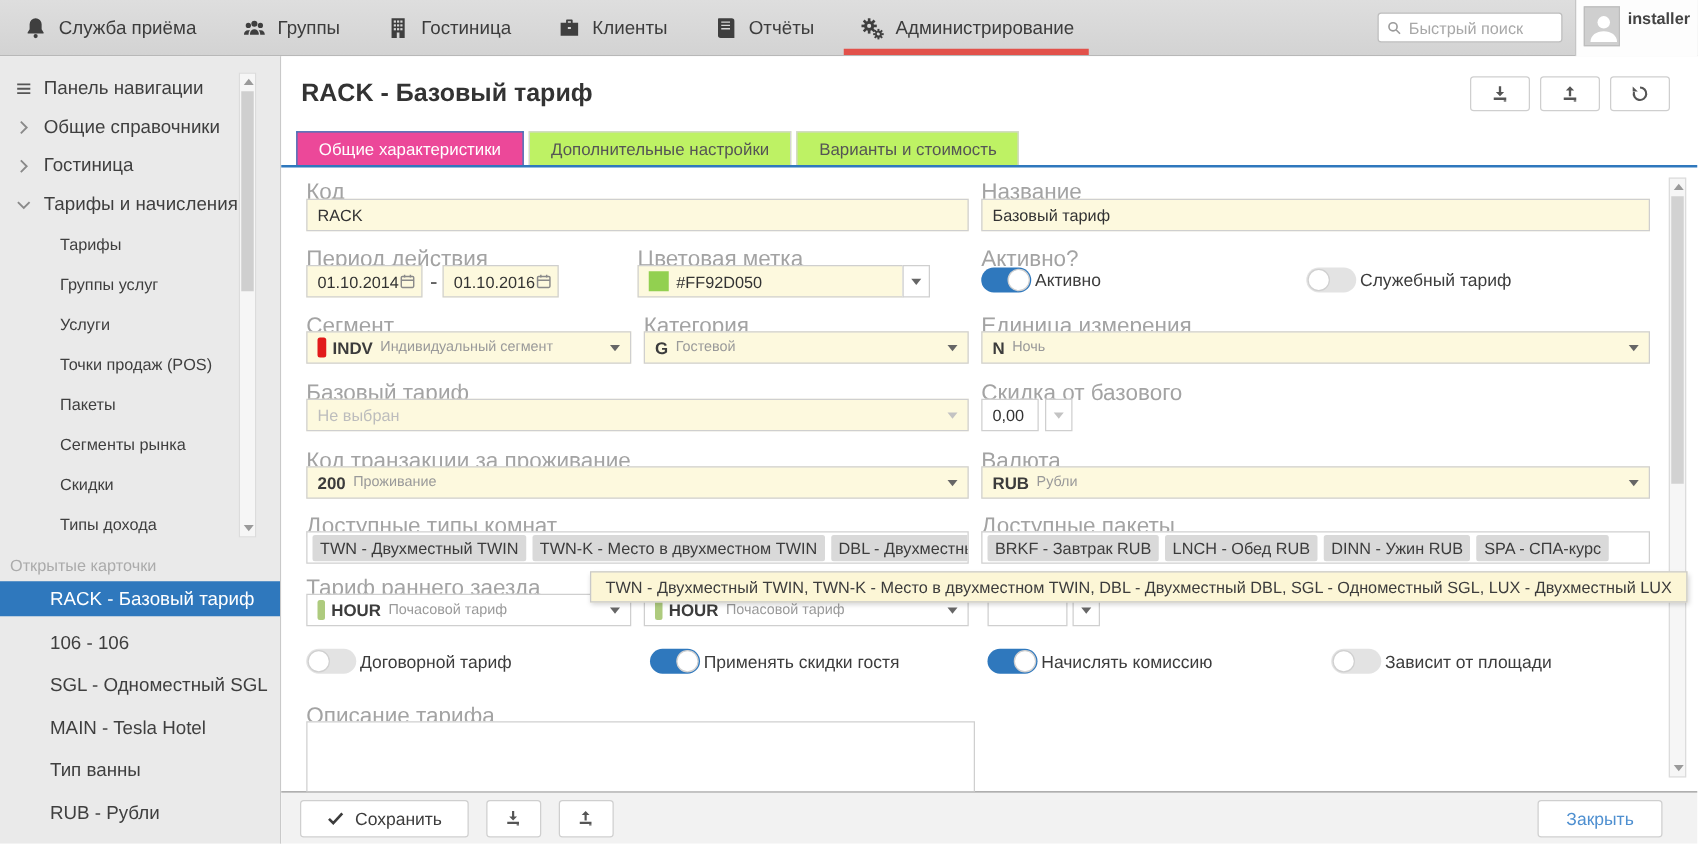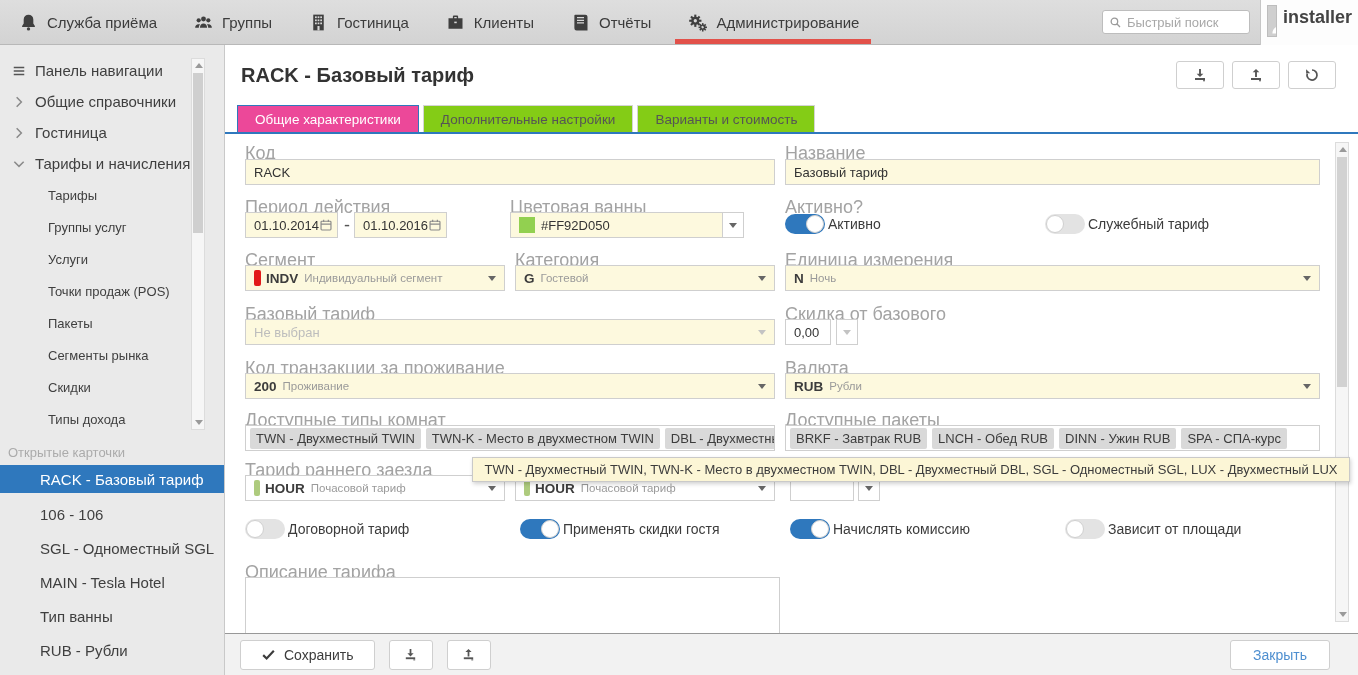--- a/index.html
+++ b/index.html
@@ -18,21 +18,21 @@
   .search-box { width:148px; height:24px; background:#fff; border:1px solid #bdbdbd;
     border-radius:3px; display:flex; align-items:center; padding:0 6px; gap:5px; margin-right:10px; }
   .search-box svg { width:13px; height:13px; stroke:#9a9a9a; fill:none; flex-shrink:0; }
   .search-box input { border:none; outline:none; width:100%; font-size:13px; color:#555;
     background:transparent; font-family:"Liberation Sans", sans-serif; }
   .search-box input::placeholder { color:#a8a8a8; }
   .user-box { width:98px; height:45px; background:#fdfdfd; border-left:1px solid #c6c6c6;
     display:flex; align-items:flex-start; padding:5px 6px; gap:6px; cursor:pointer; }
   .avatar { width:32px; height:32px; background:#cfcfcf; border:1px solid #bdbdbd; position:relative; overflow:hidden; }
   .avatar svg { width:30px; height:30px; }
-  .user-name { font-size:18px; font-weight:bold; color:#444; padding-top:2px; }
+  .user-name { font-size:13px; font-weight:bold; color:#444; padding-top:2px; }
 
   
   .body { display:flex; flex:1; min-height:0; }
 
   
   .sidebar { width:225px; background:#eaeaea; border-right:1px solid #c9c9c9;
     position:relative; flex-shrink:0; overflow:hidden; padding-top:10px; }
   .side-row { height:31px; display:flex; align-items:center; gap:9px; padding-left:12px;
     font-size:15px; color:#3f3f3f; cursor:pointer; }
   .side-row svg { width:14px; height:14px; stroke:#8a8a8a; fill:none; flex-shrink:0; }
@@ -54,21 +54,21 @@
   .main { flex:1; display:flex; flex-direction:column; position:relative; min-width:0; background:#fff; }
   .main-header { height:60px; display:flex; align-items:center; padding:0 22px 0 16px; flex-shrink:0; }
   .page-title { font-size:20px; font-weight:600; color:#333; }
   .header-actions { margin-left:auto; display:flex; gap:8px; }
   .icon-btn { width:48px; height:28px; background:#fff; border:1px solid #cfcfcf; border-radius:3px;
     display:flex; align-items:center; justify-content:center; cursor:pointer; }
   .icon-btn svg { width:16px; height:16px; fill:#555; }
 
   .tabs { display:flex; gap:4px; padding-left:12px; border-bottom:2px solid #2f78bd; flex-shrink:0; }
   .tab { height:27px; display:flex; align-items:center; padding:0 17px; font-size:13.5px;
-    background:#84cc16; border:1px solid #d4d4d4; border-bottom:none; color:#555; cursor:pointer; }
+    background:#bef264; border:1px solid #d4d4d4; border-bottom:none; color:#555; cursor:pointer; }
   .tab.active { background:#ec4899; color:#fff; border-color:#2f78bd; }
 
   .form { flex:1; position:relative; overflow:hidden; }
   .flabel { position:absolute; font-size:18px; color:#a3a3a3; white-space:nowrap; }
   .finput { position:absolute; height:26px; border:1px solid #cfcfcf; background:#fdf9de;
     display:flex; align-items:center; padding:0 8px; font-size:13px; color:#333; overflow:hidden; white-space:nowrap; }
   .finput.white { background:#fff; }
   .finput .code { font-size:13.5px; font-weight:600; color:#3c3c3c; margin-right:6px; }
   .finput .desc { font-size:11.5px; color:#9a9a9a; }
   .finput.dis .code, .finput.dis .desc, .finput.dis { color:#bdbdbd; }
@@ -326,21 +326,21 @@
         <div class="flabel" style="left:119px; top:81px; color:#555;">-</div>
         <div class="finput" style="left:129px; top:78px; width:93px;">
           <span>01.10.2016</span>
           <span class="cal-ic">
               <svg viewBox="0 0 24 24">
                 <rect x="3.5" y="5.5" width="17" height="15" rx="1.5" stroke-width="2"></rect>
                 <path d="M3.5 10.5h17M8 3v4M16 3v4" stroke-width="2"></path>
               </svg>
             </span>
         </div>
-        <div class="flabel" style="left:285px; top:63px;">Цветовая ванны</div>
+        <div class="flabel" style="left:285px; top:63px;">Цветовая метка</div>
         <div class="finput" style="left:285px; top:78px; width:213px;">
           <span class="swatch sw-green-sq"></span>
           <span>#FF92D050</span>
         </div>
         <div class="dd-btn" style="left:497px; top:78px;">
             <span class="caret"></span>
           </div>
         <div class="flabel" style="left:560px; top:63px;">Активно?</div>
         <div class="toggle-row" style="left:560px; top:80px;">
           <div class="toggle on">

